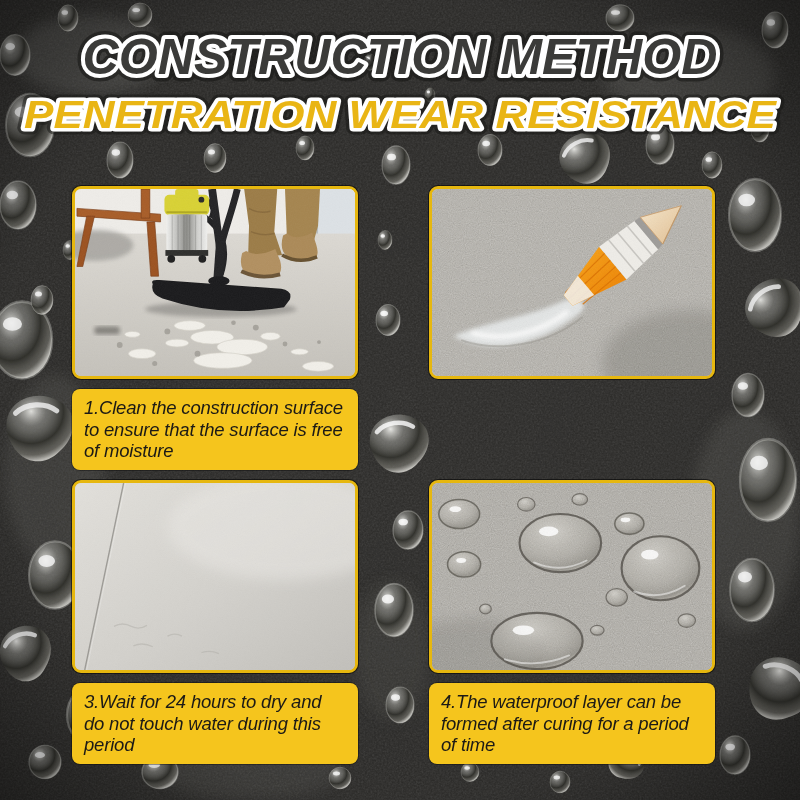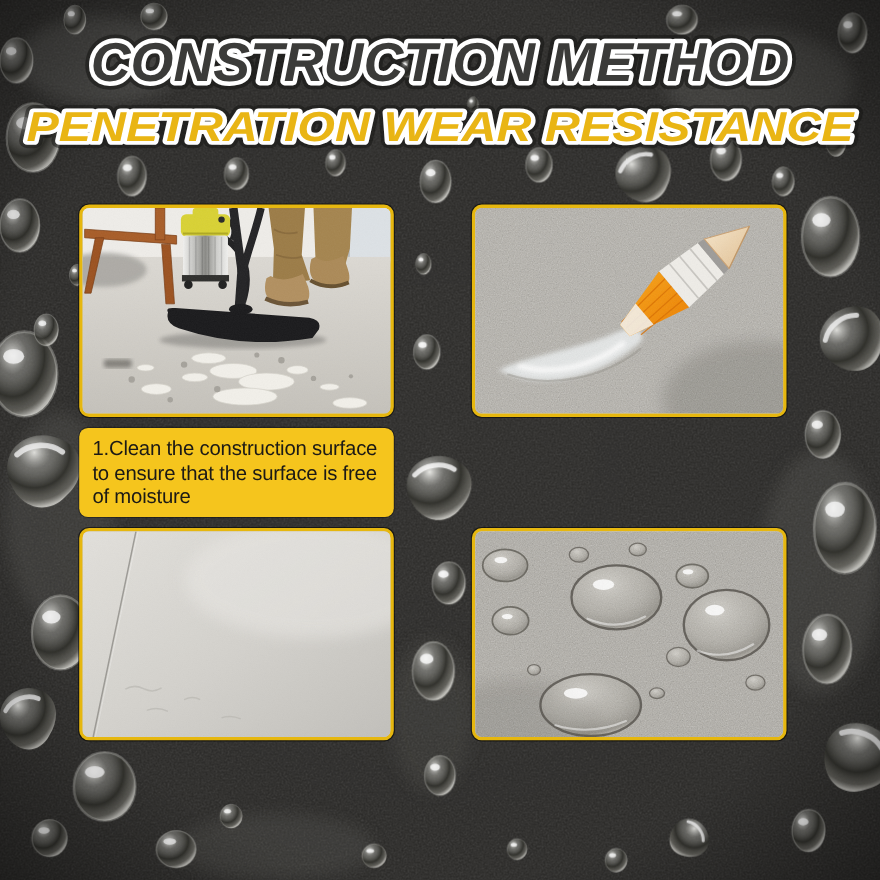--- a/index.html
+++ b/index.html
@@ -3,21 +3,21 @@
 <meta charset="utf-8">
 <style>
   html,body{margin:0;padding:0;background:#111;}
   #poster{
     position:relative;width:800px;height:800px;overflow:hidden;
     background:#2b2a28;
     font-family:"Liberation Sans", sans-serif;
   }
   #bg-svg{position:absolute;left:0;top:0;width:800px;height:800px;}
   #headline{position:absolute;left:0;top:0;width:800px;height:160px;}
-  .step{position:absolute;width:269px;}
+  .step{position:absolute;width:269px;font-style:italic;}
   #step-1{left:72px;top:186px;}
   #step-2{left:429px;top:186px;}
   #step-3{left:72px;top:480px;}
   #step-4{left:429px;top:480px;}
   .photo{
     box-sizing:border-box;height:193px;width:286px;
     border:3px solid #e6b70f;border-radius:9px;overflow:hidden;
     box-shadow:0 0 0 1px rgba(0,0,0,.55);
     background:#cfccc6;
   }
@@ -300,20 +300,21 @@
         <path d="M52,0 L12,193" stroke="#ffffff" stroke-width="0.8" opacity="0.35"></path>
         <g stroke="#b4b2ac" stroke-width="1.4" fill="none" opacity="0.55">
           <path d="M40,148 q9,-5 18,0 q8,4 16,-1"></path>
           <path d="M60,168 q10,-4 20,1"></path>
           <path d="M95,158 q8,-4 15,0"></path>
           <path d="M130,175 q9,-3 18,1"></path>
         </g>
         <rect width="288" height="193" filter="url(#grainFine)" opacity="0.05"></rect>
       </svg>
     </div>
+    <div class="caption">3.Wait for 24 hours to dry and do not touch water during this period</div>
   </div>
 
   <div class="step" id="step-4">
     <div class="photo">
       <svg viewBox="0 0 288 193" preserveAspectRatio="none">
         <rect width="288" height="193" fill="#b1aea7"></rect>
         <rect width="288" height="193" filter="url(#grainFine)" opacity="0.45"></rect>
         <ellipse cx="40" cy="180" rx="80" ry="40" fill="#5d5a54" opacity="0.2" filter="url(#soft)"></ellipse>
         <g>
           <g stroke="#57544d" stroke-width="2.2" stroke-opacity="0.85">
@@ -344,15 +345,16 @@
           </g>
           <g stroke="#ffffff" stroke-width="2" fill="none" opacity="0.5" stroke-linecap="round">
             <path d="M105,82 q27,12 54,-2"></path>
               <path d="M208,112 q26,10 52,-6"></path>
             <path d="M75,182 q33,10 66,-4"></path>
           </g>
         </g>
         <rect width="288" height="193" filter="url(#grainFine)" opacity="0.06"></rect>
       </svg>
     </div>
+    <div class="caption">4.The waterproof layer can be formed after curing for a period of time</div>
   </div>
 
 </div>
 
 </body></html>

